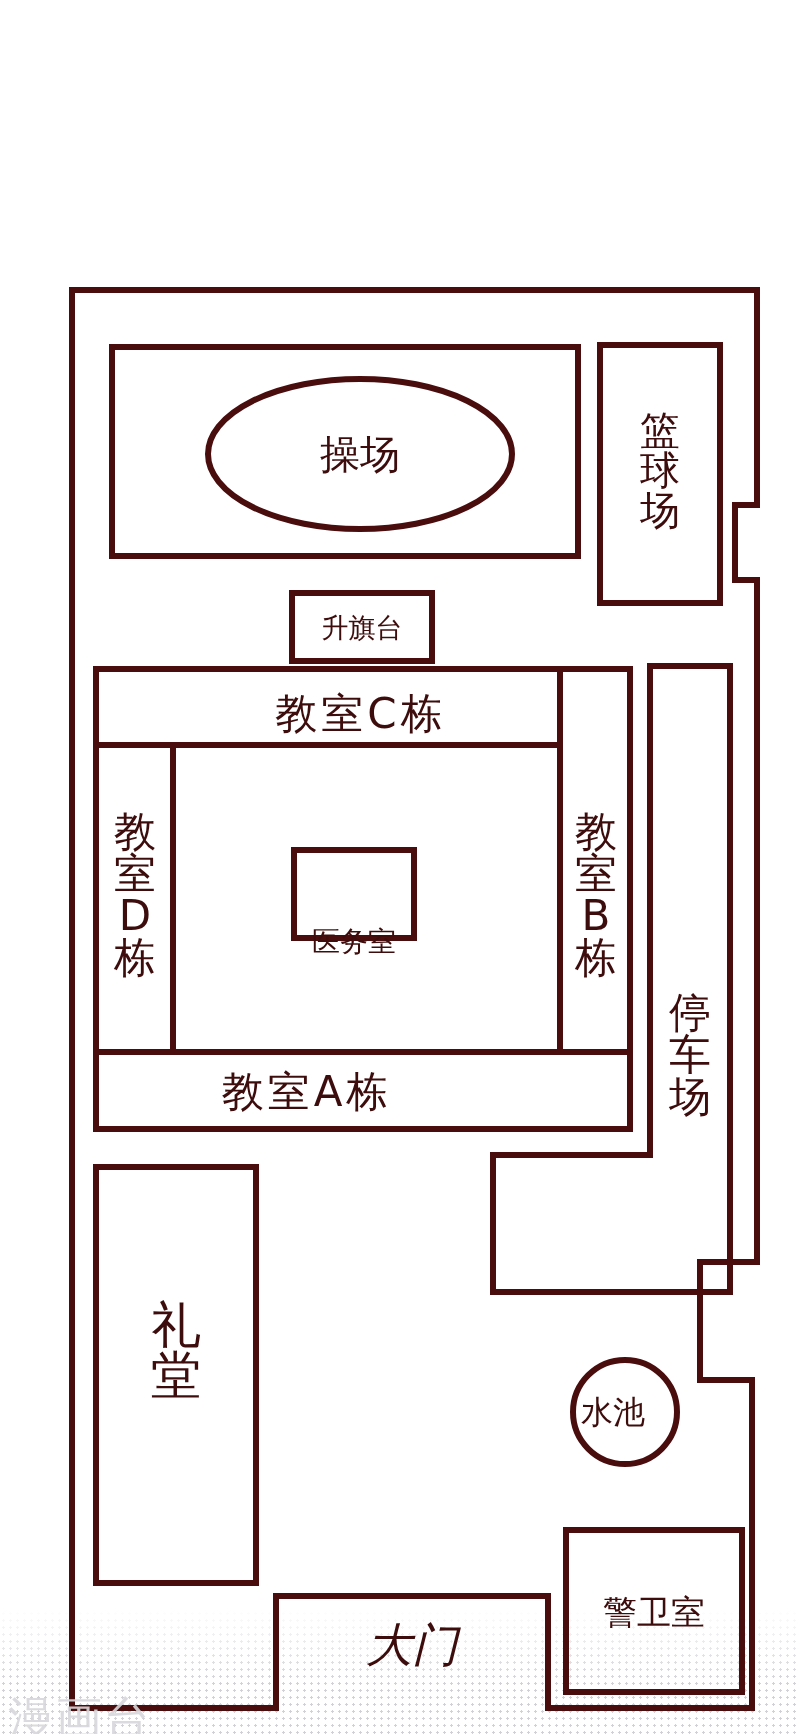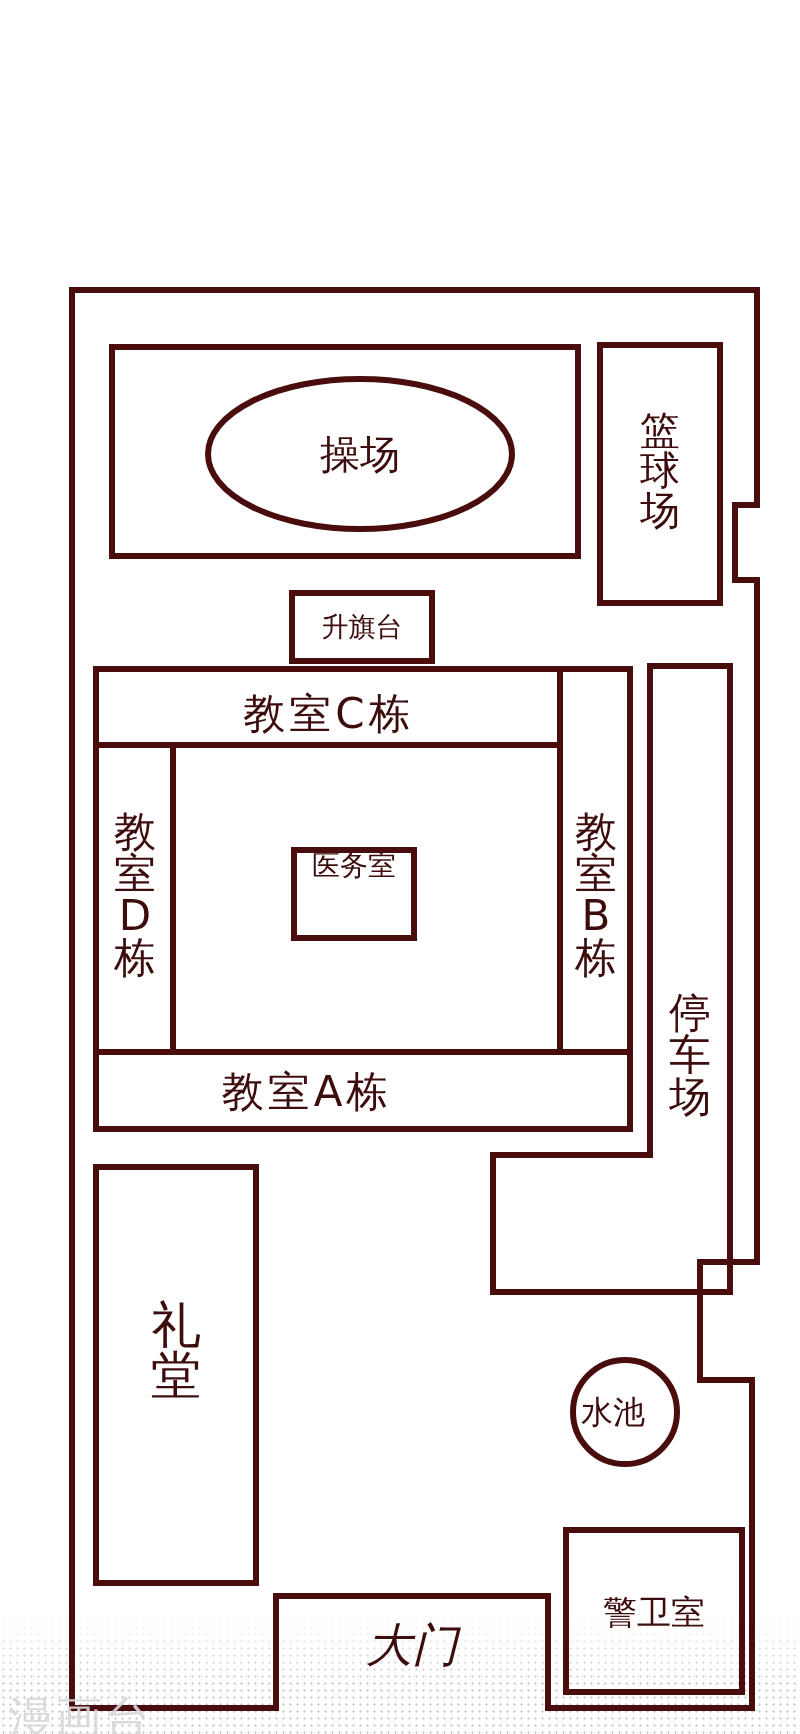--- a/index.html
+++ b/index.html
@@ -57,39 +57,39 @@
 </svg>
 
 <div class="lbl" style="left:300px;top:430px;width:120px;height:48px;font-size:40px;text-align:center;">操场</div>
 
 <div class="lbl vert" style="left:620px;top:390px;width:80px;height:160px;font-size:40px;">
   <span>篮</span>
   <span>球</span>
   <span>场</span>
 </div>
 
-<div class="lbl" style="left:295px;top:610px;width:134px;height:34px;font-size:27px;font-family:Liberation Serif, serif;">升旗台</div>
+<div class="lbl" style="left:295px;top:610px;width:134px;height:34px;font-size:27px;">升旗台</div>
 
-<div class="lbl" style="left:99px;top:686px;width:460px;height:56px;font-size:42px;letter-spacing:4px;">教室C栋</div>
+<div class="lbl" style="left:99px;top:686px;width:460px;height:56px;font-size:42px;letter-spacing:4px;padding-left:32px;">教室C栋</div>
 
 <div class="lbl vert" style="left:99px;top:795px;width:72px;height:200px;font-size:42px;">
   <span>教</span>
   <span>室</span>
   <span>D</span>
   <span>栋</span>
 </div>
 
 <div class="lbl vert" style="left:563px;top:795px;width:66px;height:200px;font-size:42px;">
   <span>教</span>
   <span>室</span>
   <span>B</span>
   <span>栋</span>
 </div>
 
-<div class="lbl" style="left:297px;top:848px;width:114px;height:36px;font-size:28px;">医务室</div>
+<div class="lbl" style="left:297px;top:924px;width:114px;height:36px;font-size:28px;">医务室</div>
 
 <div class="lbl" style="left:99px;top:1062px;width:416px;height:60px;font-size:42px;letter-spacing:4px;">教室A栋</div>
 
 <div class="lbl vert" style="left:652px;top:975px;width:76px;height:160px;font-size:42px;">
   <span>停</span>
   <span>车</span>
   <span>场</span>
 </div>
 
 <div class="lbl vert" style="left:99px;top:1290px;width:154px;height:120px;font-size:50px;">

